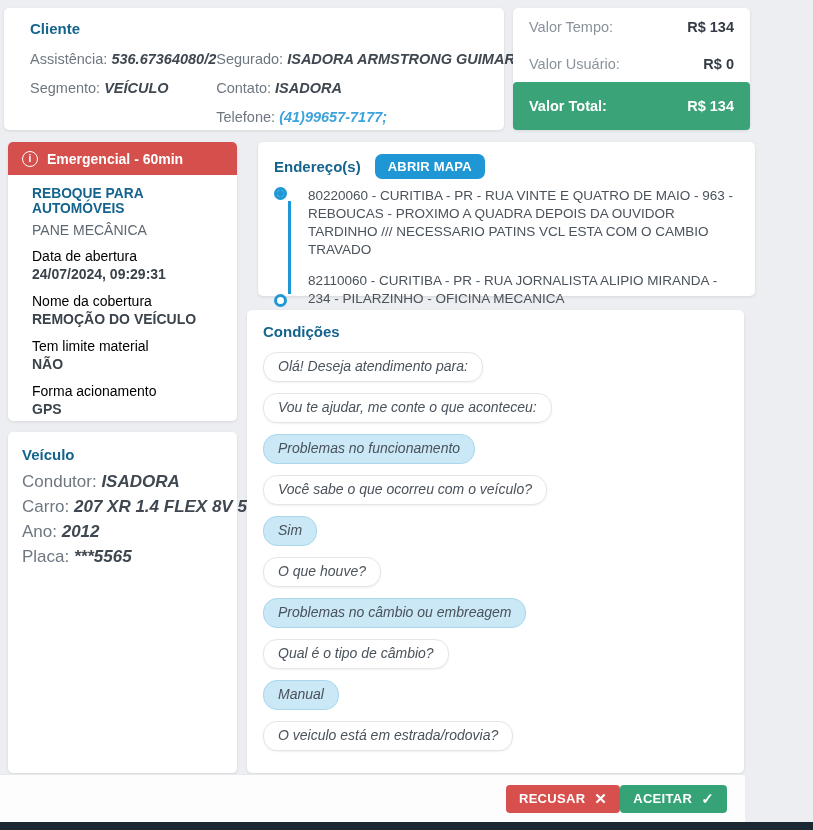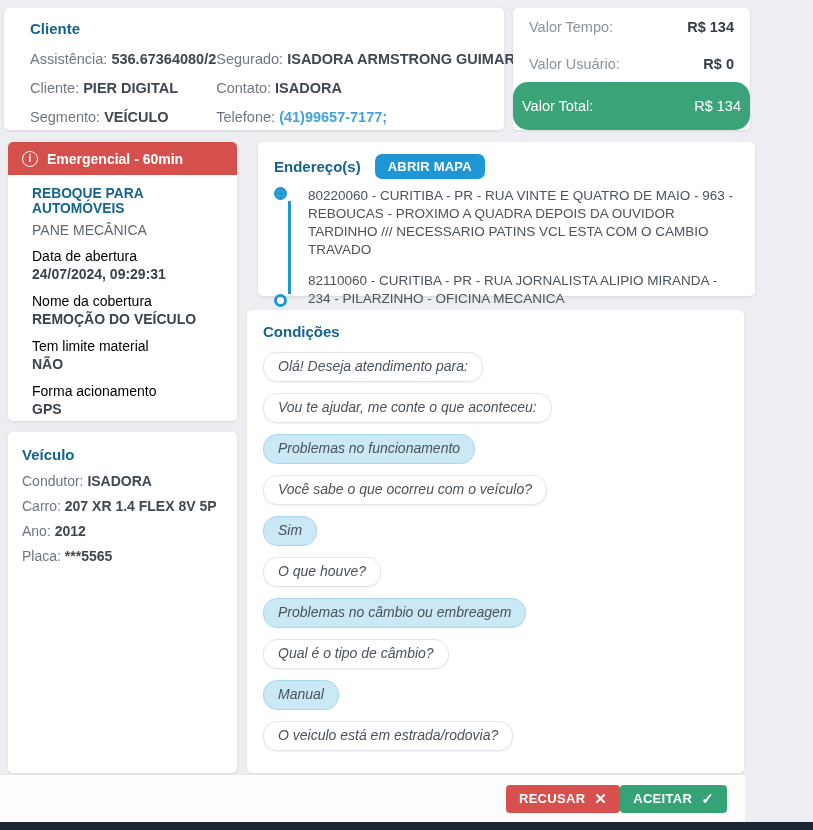--- a/index.html
+++ b/index.html
@@ -24,35 +24,35 @@
   }
 
   
   #client-card { left:4px; top:8px; width:500px; height:122px; padding:12px 26px; }
   #client-card .card-title { margin-bottom:8px; }
   .client-cols { display:flex; }
   .client-col { display:flex; flex-direction:column; }
   .client-col.left { width:198px; }
   .client-col.right { flex:1; }
   .kv-row { font-size:14.5px; line-height:29px; color:#6E7780; white-space:nowrap; }
-  .kv-row .v { color:#3F4750; font-weight:600; }
+  .kv-row .v { color:#3F4750; font-weight:600;font-style:italic; }
   .kv-row .v.link { color:#3DA3DC; font-weight:600; cursor:pointer; }
 
   
   #values-card { left:513px; top:8px; width:237px; height:122px; display:flex; flex-direction:column; }
   .val-row {
     display:flex; justify-content:space-between; align-items:center;
     padding:0 16px; height:37px; font-size:14.5px;
   }
   .val-row .lab { color:#8A929B; }
   .val-row .amt { color:#343B44; font-weight:bold; }
   .val-total {
-    margin-top:auto; background:#3AA377; border-radius:15px;
+    margin-top:auto; background:#3AA377; border-radius:4px;
     height:48px; display:flex; justify-content:space-between; align-items:center;
-    padding:0 9px; color:#fff; font-weight:normal; font-size:14.5px;
+    padding:0 16px; color:#fff; font-weight:bold; font-size:14.5px;
   }
 
   
   #service-card { left:8px; top:142px; width:229px; height:279px; }
   .service-banner {
     background:#D5504D; color:#fff; font-weight:bold; font-size:14px;
     height:33px; border-radius:5px 5px 0 0;
     display:flex; align-items:center; padding:0 14px; gap:9px;
   }
   .info-icon {
@@ -63,21 +63,21 @@
   .service-body { padding:11px 24px; }
   .service-name { color:#15648E; font-weight:bold; font-size:13.8px; margin-bottom:6px; }
   .service-type { color:#5D6771; font-size:14px; margin-bottom:10px; }
   .detail { margin-bottom:9px; }
   .detail .dlab { color:#000000; font-size:14px; line-height:17px; }
   .detail .dval { color:#3A424B; font-size:14px; font-weight:bold; line-height:19px; }
 
   
   #vehicle-card { left:8px; top:432px; width:229px; height:341px; padding:14px; }
   #vehicle-card .card-title { margin-bottom:6px; }
-  #vehicle-card .kv-row { line-height:25px; font-size:14px; }
+  #vehicle-card .kv-row { line-height:25px; font-size:17px; }
   #vehicle-card .kv-row .v { font-weight:600; }
 
   
   #addresses-card { left:258px; top:142px; width:497px; height:154px; padding:12px 16px; }
   .addr-header { display:flex; align-items:center; gap:14px; margin-bottom:8px; }
   .map-button {
     background:#1F97D4; color:#fff; font-weight:bold; font-size:13px;
     border:none; border-radius:7px; padding:5px 13px; cursor:pointer;
     font-family:inherit; letter-spacing:.2px;
   }
@@ -126,21 +126,20 @@
   #bottom-bar { position:absolute; left:0; bottom:0; width:813px; height:8px; background:#1B2733; }
 </style>
 </head>
 <body>
 
 <div class="card" id="client-card">
   <div class="card-title">Cliente</div>
   <div class="client-cols">
     <div class="client-col left" id="client-fields-left">
         <div class="kv-row"><span>Assistência: </span><span class="v">536.67364080/2</span></div>
-        <div class="kv-row"><span>Cliente: </span><span class="v">PIER DIGITAL</span></div>
         <div class="kv-row"><span>Segmento: </span><span class="v">VEÍCULO</span></div>
       </div>
     <div class="client-col right" id="client-fields-right">
         <div class="kv-row"><span>Segurado: </span><span class="v">ISADORA ARMSTRONG GUIMARAES</span></div>
         <div class="kv-row"><span>Contato: </span><span class="v">ISADORA</span></div>
         <div class="kv-row"><span>Telefone: </span><span class="v link">(41)99657-7177;</span></div>
       </div>
   </div>
 </div>
 

